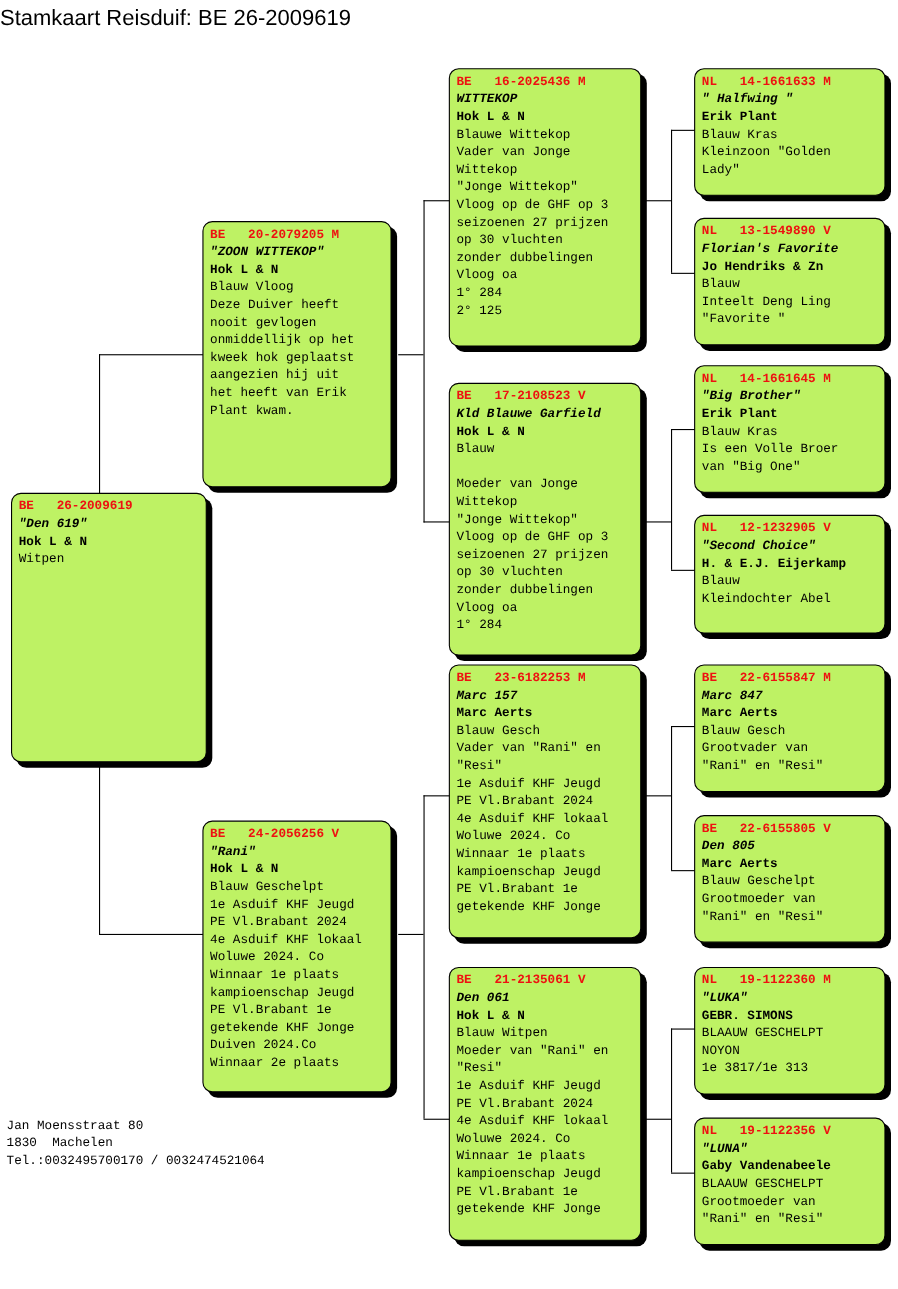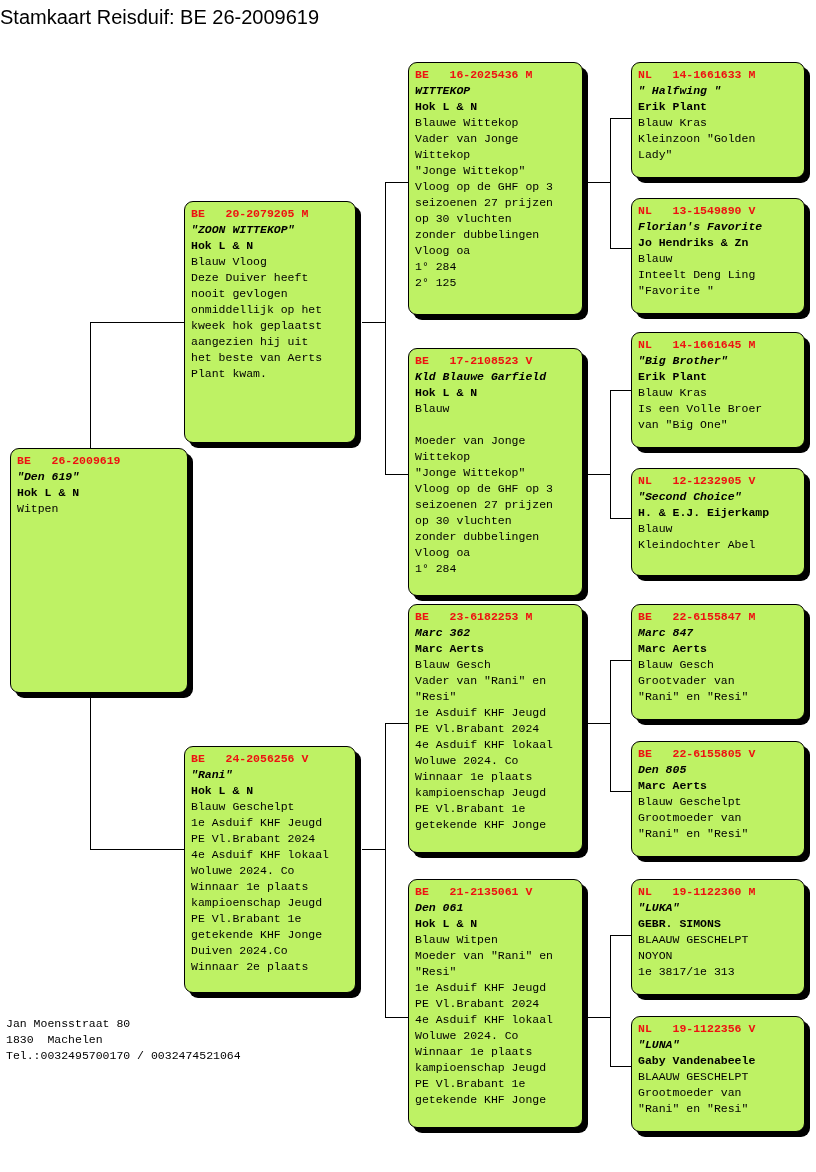--- a/index.html
+++ b/index.html
@@ -150,21 +150,21 @@
   <div class="ring">BE   20-2079205 M</div>
   <div>
       <div class="ln nm">"ZOON WITTEKOP"</div>
       <div class="ln bd">Hok L &amp; N</div>
       <div class="ln">Blauw Vloog</div>
       <div class="ln">Deze Duiver heeft</div>
       <div class="ln">nooit gevlogen</div>
       <div class="ln">onmiddellijk op het</div>
       <div class="ln">kweek hok geplaatst</div>
       <div class="ln">aangezien hij uit</div>
-      <div class="ln">het beste van Aerts</div>
+      <div class="ln">het heeft van Erik</div>
       <div class="ln">Plant kwam.</div>
     </div>
 </div>
 
 <div class="pbox" style="left:184px; top:746px; width:172px; height:247px;">
   <div class="ring">BE   24-2056256 V</div>
   <div>
       <div class="ln nm">"Rani"</div>
       <div class="ln bd">Hok L &amp; N</div>
       <div class="ln">Blauw Geschelpt</div>
@@ -215,21 +215,21 @@
       <div class="ln">op 30 vluchten</div>
       <div class="ln">zonder dubbelingen</div>
       <div class="ln">Vloog oa</div>
       <div class="ln">1° 284</div>
     </div>
 </div>
 
 <div class="pbox" style="left:408px; top:604px; width:175px; height:249px;">
   <div class="ring">BE   23-6182253 M</div>
   <div>
-      <div class="ln nm">Marc 362</div>
+      <div class="ln nm">Marc 157</div>
       <div class="ln bd">Marc Aerts</div>
       <div class="ln">Blauw Gesch</div>
       <div class="ln">Vader van "Rani" en</div>
       <div class="ln">"Resi"</div>
       <div class="ln">1e Asduif KHF Jeugd</div>
       <div class="ln">PE Vl.Brabant 2024</div>
       <div class="ln">4e Asduif KHF lokaal</div>
       <div class="ln">Woluwe 2024. Co</div>
       <div class="ln">Winnaar 1e plaats</div>
       <div class="ln">kampioenschap Jeugd</div>

